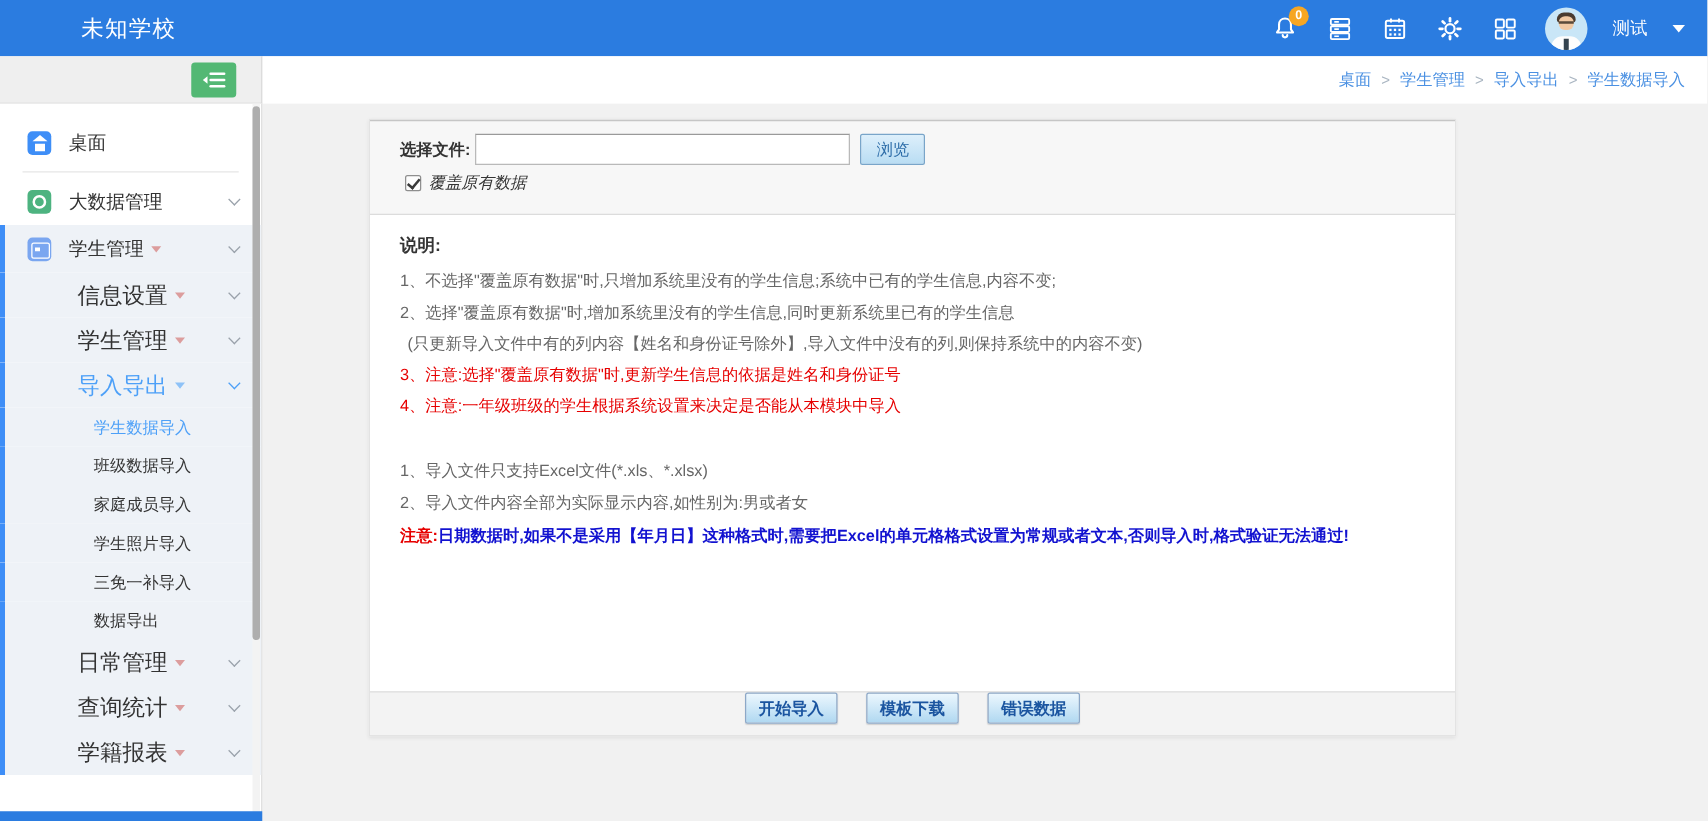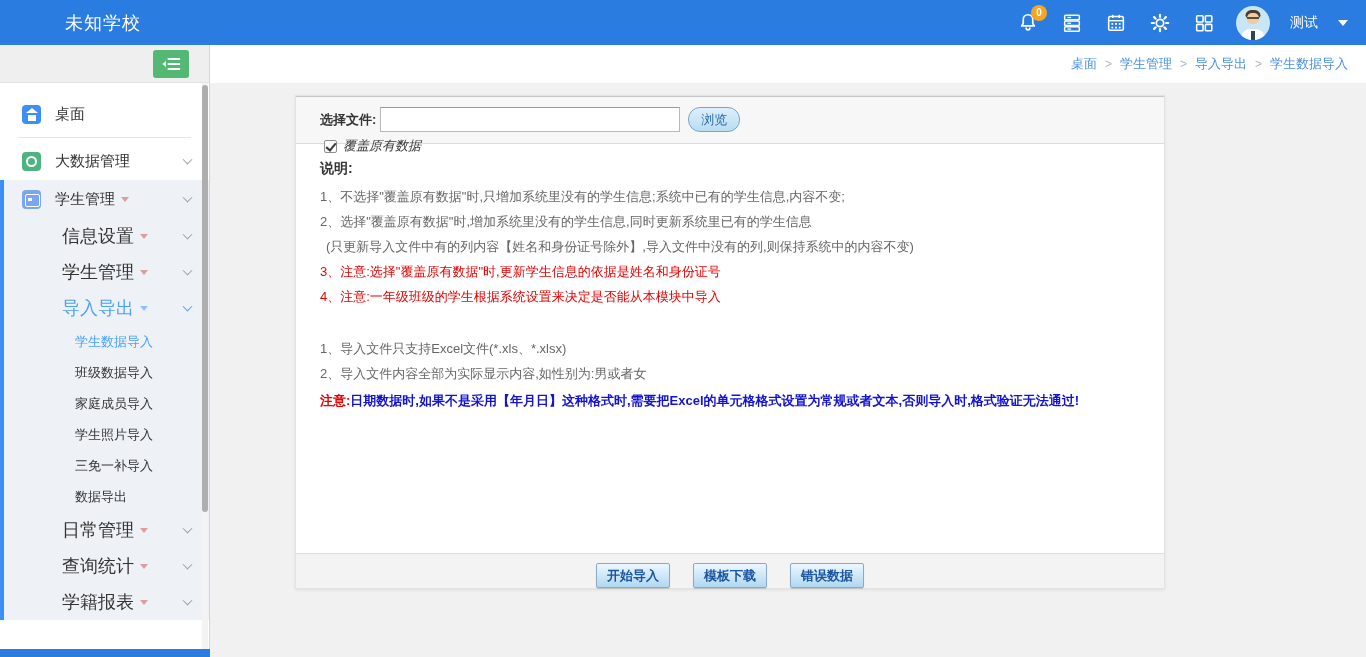--- a/index.html
+++ b/index.html
@@ -78,48 +78,48 @@
   .menu-divider { height:1px; background:#e6e6e6; margin:4px 18px; }
   .sb-scroll-track { position:absolute; right:1px; top:0; width:6px; height:100%; background:#f3f3f3; }
   .sb-scroll-thumb { position:absolute; right:1px; top:2px; width:6px; height:427px; background:#aeaeae;
     border-radius:3px; cursor:pointer; }
   .sidebar-bottom-bar { position:absolute; left:0; bottom:0; width:210px; height:8px; background:#2b7ce0; }
 
   
   .main { position:absolute; left:210px; top:83px; width:1156px; height:574px; background:#f1f1f1; }
   .panel { position:absolute; left:85px; top:12px; width:870px; height:494px; background:#fff;
     border:1px solid #e3e3e3; box-shadow:0 1px 3px rgba(0,0,0,.08); display:flex; flex-direction:column; }
-  .file-section { height:48px; background:#f7f7f7; border-top:1px solid #c6c6c6;
+  .file-section { height:76px; background:#f7f7f7; border-top:1px solid #c6c6c6;
     border-bottom:1px solid #dcdcdc; position:relative; }
   .file-row { position:absolute; left:24px; top:10px; display:flex; align-items:center; }
   .file-label { font-size:13px; font-weight:bold; color:#333; }
   .file-input { width:300px; height:25px; margin-left:4px; border:1px solid #b9b9b9; border-top-color:#9a9a9a;
     background:#fff; font-size:13px; padding:0 5px; outline:none; }
   .browse-btn { margin-left:8px; height:25px; padding:0 12px; font-size:13px; color:#2d6da8;
-    background:linear-gradient(#ddeffb,#b9ddf3); border:1px solid #79a5c9; border-radius:12px; cursor:pointer; }
+    background:linear-gradient(#ddeffb,#b9ddf3); border:1px solid #79a5c9; border-radius:2px; cursor:pointer; }
   .check-row { position:absolute; left:28px; top:40px; display:flex; align-items:center; }
   .cbox { width:13px; height:13px; border:1px solid #8f8f8f; background:#fdfdfd; position:relative;
     cursor:pointer; border-radius:2px; }
   .cbox.checked::after { content:""; position:absolute; left:3px; top:0px; width:4px; height:8px;
     border-right:2px solid #3a3a3a; border-bottom:2px solid #3a3a3a; transform:rotate(40deg); }
   .check-label { font-size:13px; color:#333; margin-left:6px;font-style:italic; }
 
   .instructions { flex:1; padding:16px 24px 0 24px; overflow:hidden; }
   .sec-title { font-size:14px; font-weight:bold; color:#333; margin-bottom:12px; }
   .line { font-size:13px; margin-bottom:11px; line-height:14px; }
   .line.gray { color:#666; }
   .line.red { color:#e60000; }
   .line.indent { padding-left:6px; }
   .fmt-block { margin-top:38px; }
   .note-line { font-size:13px; font-weight:bold; margin-top:2px; }
   .note-prefix { color:#e60000; }
   .note-text { color:#1212d0; }
 
   .panel-footer { height:35px; background:#f3f3f3; border-top:1px solid #ddd; display:flex;
-    align-items:flex-end; justify-content:center; gap:23px; }
+    align-items:flex-start; justify-content:center; gap:23px; }
   .action-btn { min-width:74px; height:25px; font-size:13px; font-weight:bold; color:#1b55a0;
     background:linear-gradient(#ecf7fe,#b0d8f1); border:1px solid #8ca8c8; border-radius:2px;
     cursor:pointer; box-shadow:0 1px 1px rgba(0,0,0,.15); }
 
   svg { display:block; }
 </style>
 </head>
 <body>
 
 <div class="header">

